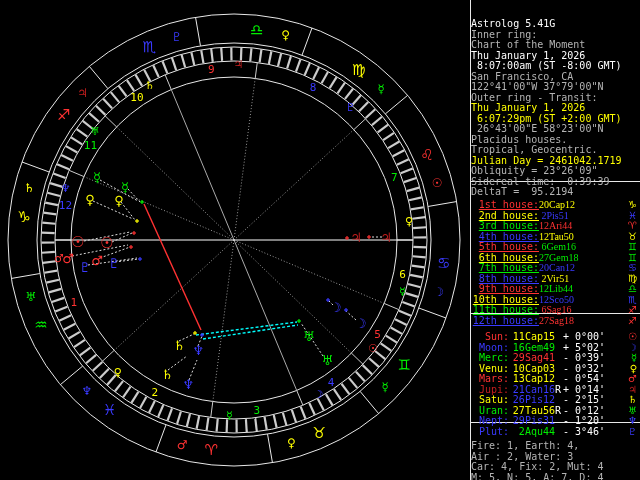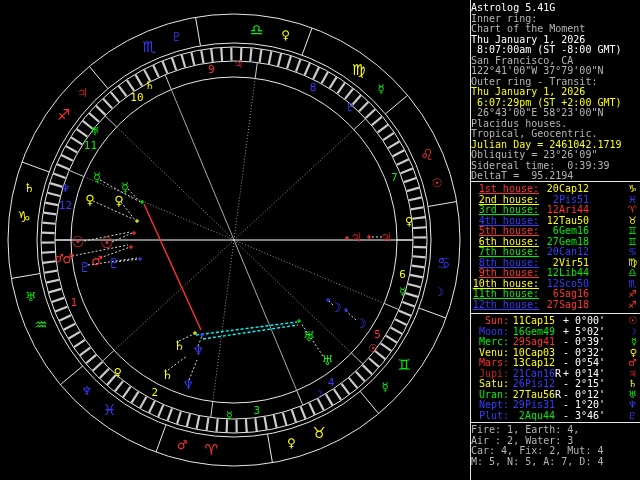--- a/index.html
+++ b/index.html
@@ -1,29 +1,29 @@
 <!DOCTYPE html>
 <html><head>
 <meta charset="utf-8">
 <style>
   html,body{margin:0;padding:0;background:#000;}
   #screen{position:relative;width:640px;height:480px;background:#000;overflow:hidden;
           font-family:"DejaVu Sans Mono",monospace;}
   #wheel-svg{position:absolute;left:0;top:0;}
   .panel{position:absolute;left:471px;top:0;width:168px;color:#b4b4b4;
          font-size:10px;line-height:10.5px;white-space:pre;}
-  .sect{position:absolute;left:0;width:168px;}
+  .sect{position:absolute;left:0;width:168px;margin-top:16px;}
   #panel-header{top:3px;} #panel-houses{top:184px;} #panel-planets{top:316px;} #panel-summary{top:425px;}
   .line{height:10.5px;}
   .row{display:flex;height:10.5px;align-items:baseline;}
   .c-white{color:#ffffff;} .c-gray{color:#b4b4b4;} .c-yellow{color:#ffff00;}
   .c-red{color:#ff3232;} .c-darkred{color:#c41e1e;} .c-green{color:#00ee00;}
   .c-blue{color:#3a3aff;}
   .h-label{width:68px;text-align:right;text-decoration:underline;}
-  .h-value{width:50px;text-align:right;}
+  .h-value{width:50px;text-align:left;font-family:Liberation Serif, serif;}
   .p-label{width:38px;text-align:right;}
   .p-value{width:46px;text-align:right;}
   .p-retro{width:8px;color:#ffffff;}
   .p-vel{width:48px;color:#ffffff;}
   .glyph-cell{flex:1;text-align:right;font-family:"DejaVu Sans",sans-serif;padding-right:2px;}
   .vline{position:absolute;left:470px;top:0;width:1px;height:480px;background:#e8e8e8;}
   .hsep{position:absolute;left:471px;width:169px;height:1px;background:#e8e8e8;}
 </style>
 </head>
 <body>

